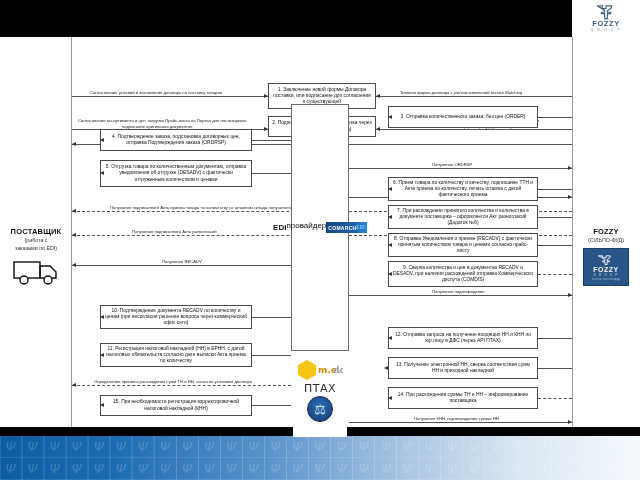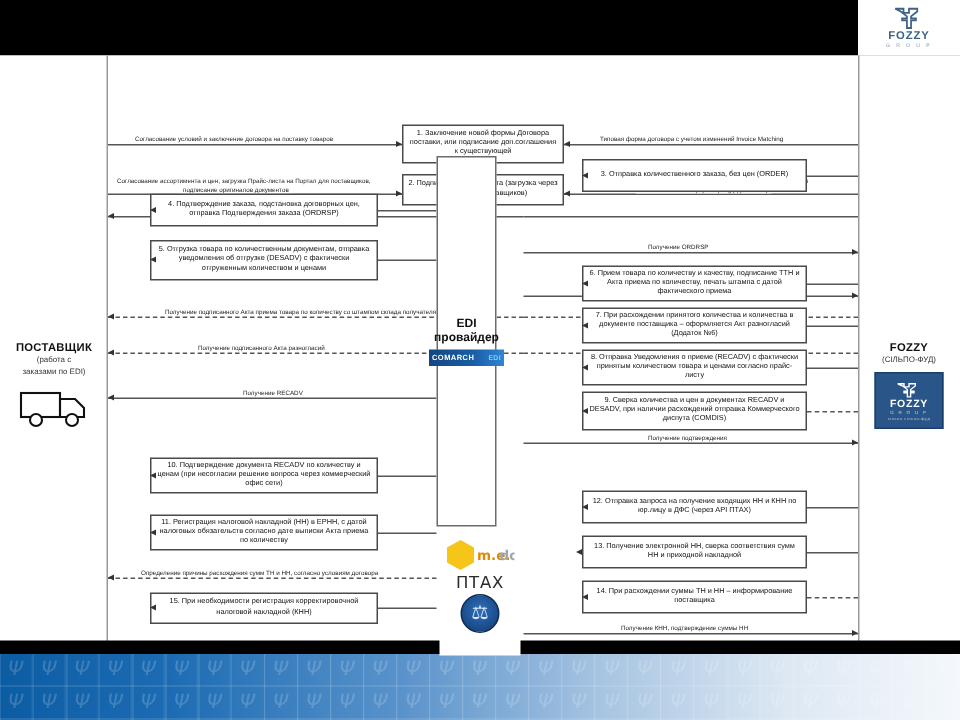--- a/index.html
+++ b/index.html
@@ -85,27 +85,27 @@
     background:#2a5588; border:1px solid #1b3f6b;
     display:flex; flex-direction:column; align-items:center; justify-content:center;
     color:#fff;
   }
   .fozzy-tile .w { font-size:7px; font-weight:bold; letter-spacing:.5px; }
   .fozzy-tile .s { font-size:3px; letter-spacing:1.2px; color:#cdd9e8; }
   .fozzy-tile .s2 { font-size:2.6px; letter-spacing:.4px; color:#b9c9dd; margin-top:1px;}
 
   
   .edi {
-    position:absolute; left:291px; top:67px; width:40px; height:247px;
+    position:absolute; left:291px; top:67px; width:58px; height:247px;
     border:1px solid #6b6b6b; background:#fff;
-    display:flex; flex-direction:column; align-items:center; justify-content:center;
+    display:flex; align-items:center; justify-content:center;
     z-index:3;
   }
   .edi .t1 { font-size:8px; font-weight:bold; color:#111; }
-  .edi .t2 { font-size:8px; font-weight:bold; color:#111; margin-bottom:4px; }
+  .edi .t2 { font-size:8px; font-weight:normal; color:#111; margin-bottom:4px; }
   .comarch {
     width:50px; height:11px;
     background:linear-gradient(90deg,#13467f 0%, #1b5ea5 60%, #2f86d4 100%);
     display:flex; align-items:center; justify-content:space-between;
     padding:0 2px;
   }
   .comarch .c1 { font-size:5px; font-weight:bold; color:#fff; letter-spacing:.3px; }
   .comarch .c2 { font-size:4.5px; font-weight:bold; color:#7fd2ff; letter-spacing:.3px; }
 
   

